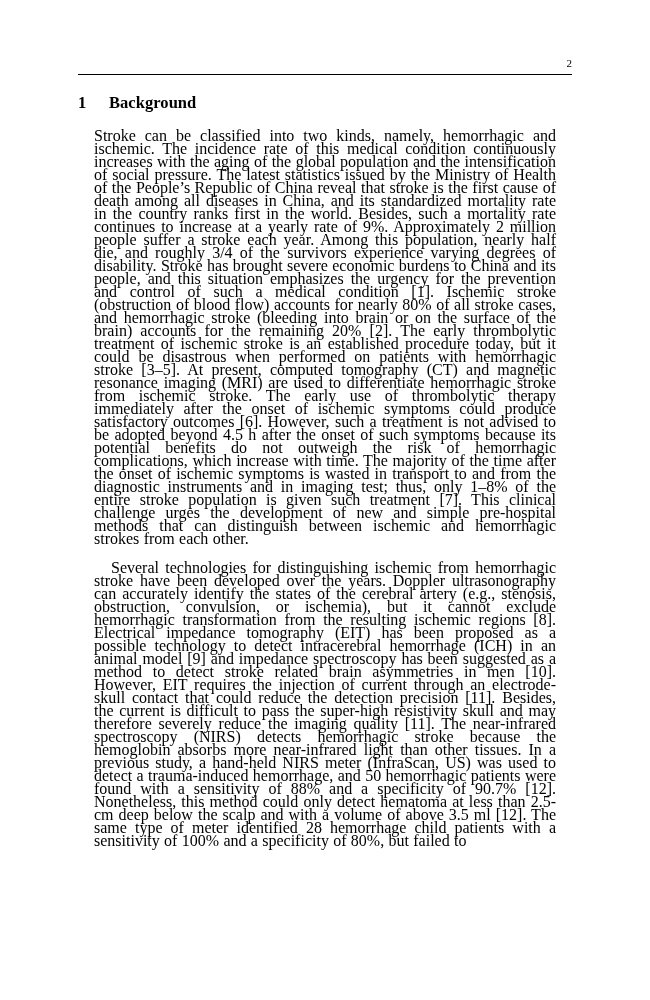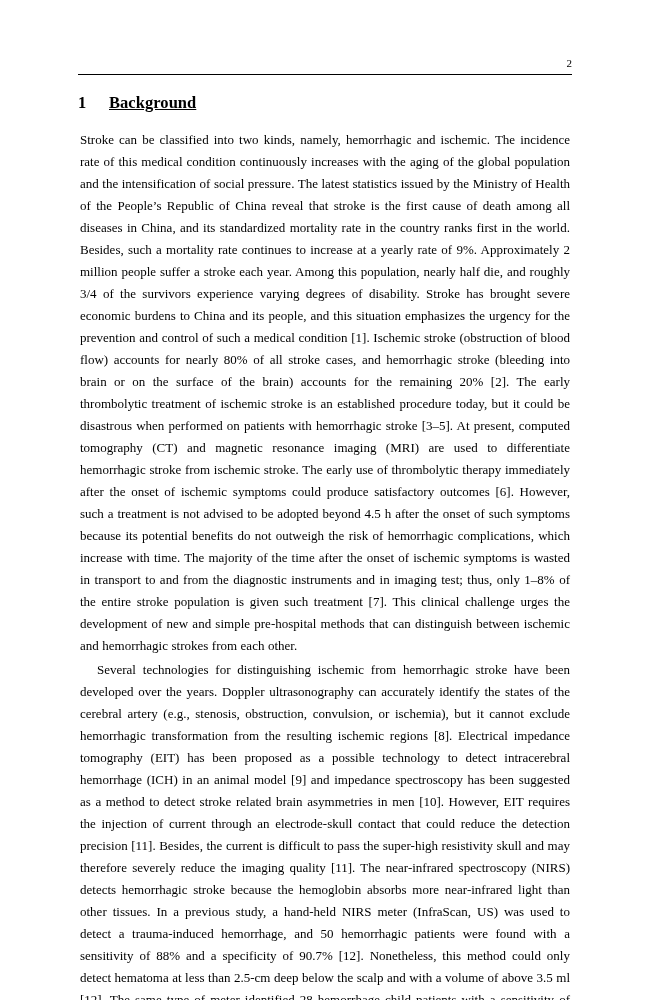--- a/index.html
+++ b/index.html
@@ -50,30 +50,29 @@
     display: flex;
     align-items: baseline;
   }
   .section-number {
     display: inline-block;
     min-width: 31px;
     flex: 0 0 auto;
   }
   .section-title {
     flex: 0 0 auto;
-    text-decoration: underline;
   }
   
   .body {
     margin-top: 16px;
   }
   p.para {
-    margin: 2px;
-    font-size: 13px;
-    line-height: 22px;
+    margin: 16px;
+    font-size: 16px;
+    line-height: 13px;
     text-align: justify;
     text-justify: inter-word;
     word-spacing: 0.02em;
     hyphens: none;
   }
   p.para.indented {
     text-indent: 17px;
   }
 </style>
 </head>

